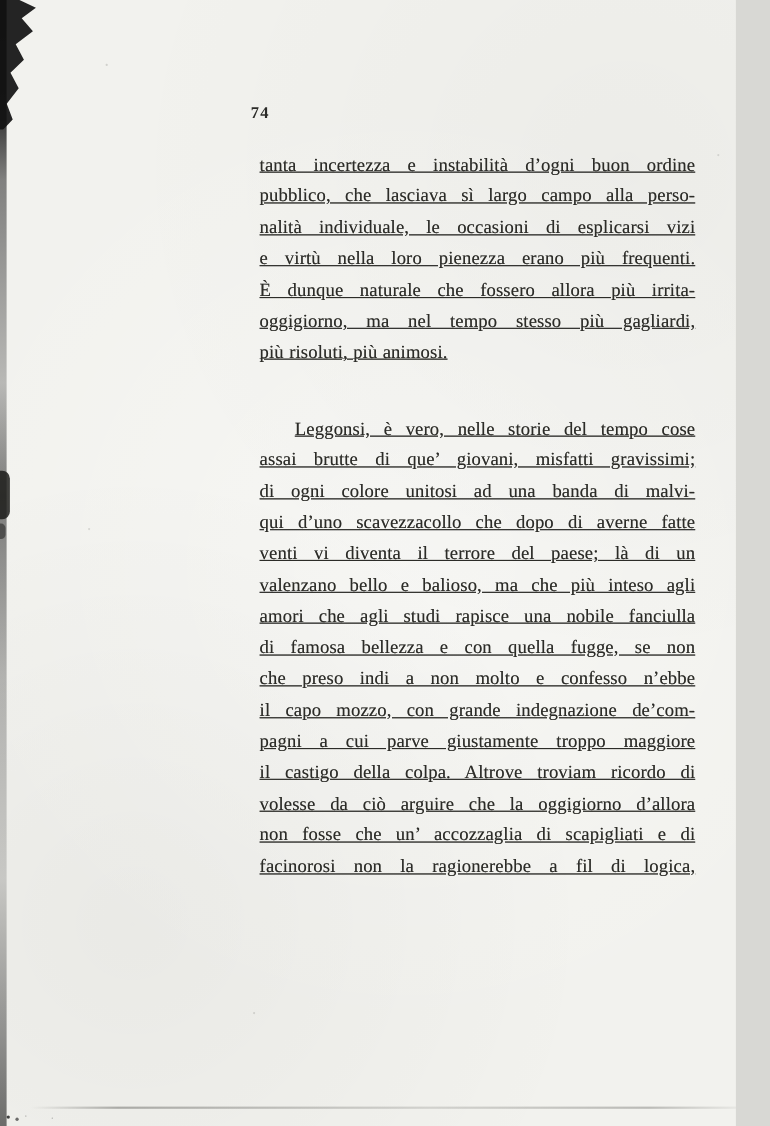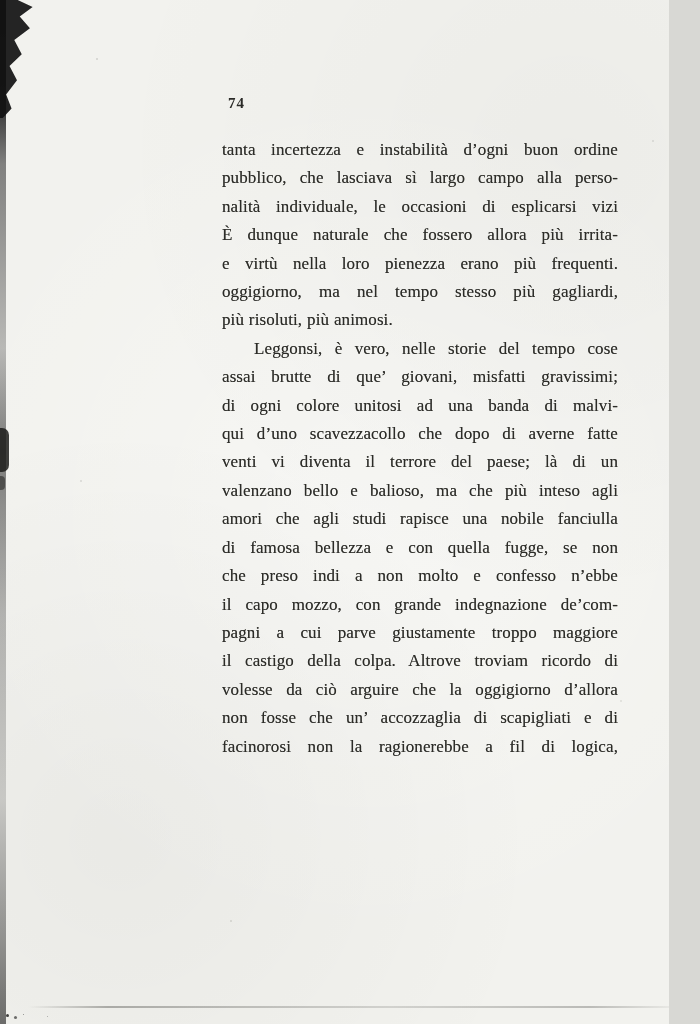--- a/index.html
+++ b/index.html
@@ -107,37 +107,39 @@
     position: absolute;
     left: 228px;
     top: 95px;
     font-size: 15px;
     font-weight: bold;
     letter-spacing: 1px;
     color: #2b2b28;
   }
   .text-block {
     position: absolute;
-    left: 222px;
+    left: 236px;
     top: 136px;
     width: 396px;
     font-size: 17px;
     line-height: 28.4px;
     letter-spacing: 0.1px;
     word-spacing: 0.5px;
     text-shadow: 0 0 0.4px rgba(30,30,25,0.5);
+    text-decoration: underline;
   }
   .text-block .line {
     text-align: justify;
   }
   .text-block .line.just {
     text-align-last: justify;
   }
   .text-block .line.indent {
     text-indent: 32px;
+    margin-top: 41px;
   }
 </style>
 </head>
 <body>
 
 <div class="scan-page">
 
   <div class="binding-strip"></div>
   <div class="binding-corner"></div>
   <div class="edge-notch"></div>
@@ -145,22 +147,22 @@
   <div class="bottom-scan-line"></div>
   <div class="bottom-dots"></div>
   <div class="speckles"></div>
 
   <div class="page-number">74</div>
 
   <div class="text-block">
       <div class="line just">tanta incertezza e instabilità d’ogni buon ordine</div>
       <div class="line just">pubblico, che lasciava sì largo campo alla perso-</div>
       <div class="line just">nalità individuale, le occasioni di esplicarsi vizi</div>
+      <div class="line just">e virtù nella loro pienezza erano più frequenti.</div>
       <div class="line just">È dunque naturale che fossero allora più irrita-</div>
-      <div class="line just">e virtù nella loro pienezza erano più frequenti.</div>
       <div class="line just">oggigiorno, ma nel tempo stesso più gagliardi,</div>
       <div class="line">più risoluti, più animosi.</div>
       <div class="line just indent">Leggonsi, è vero, nelle storie del tempo cose</div>
       <div class="line just">assai brutte di que’ giovani, misfatti gravissimi;</div>
       <div class="line just">di ogni colore unitosi ad una banda di malvi-</div>
       <div class="line just">qui d’uno scavezzacollo che dopo di averne fatte</div>
       <div class="line just">venti vi diventa il terrore del paese; là di un</div>
       <div class="line just">valenzano bello e balioso, ma che più inteso agli</div>
       <div class="line just">amori che agli studi rapisce una nobile fanciulla</div>
       <div class="line just">di famosa bellezza e con quella fugge, se non</div>

